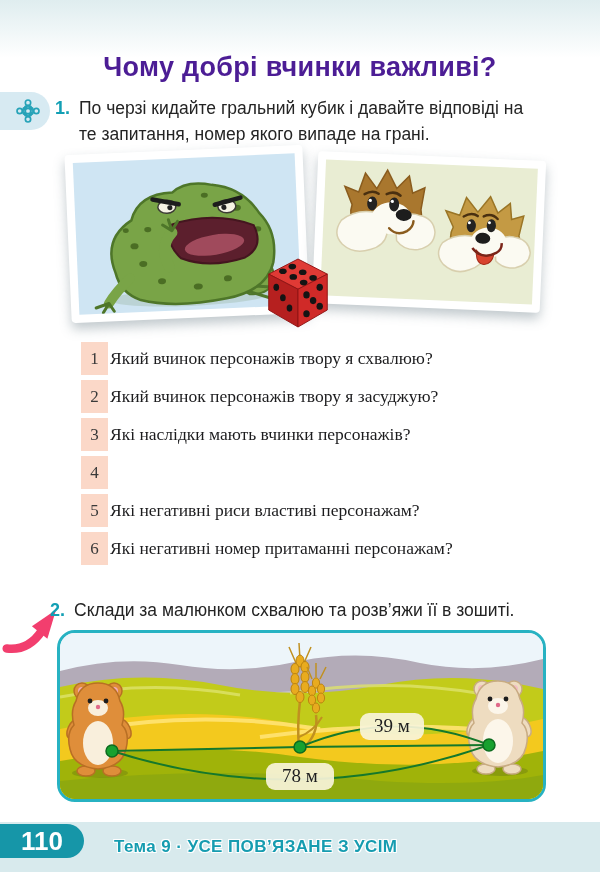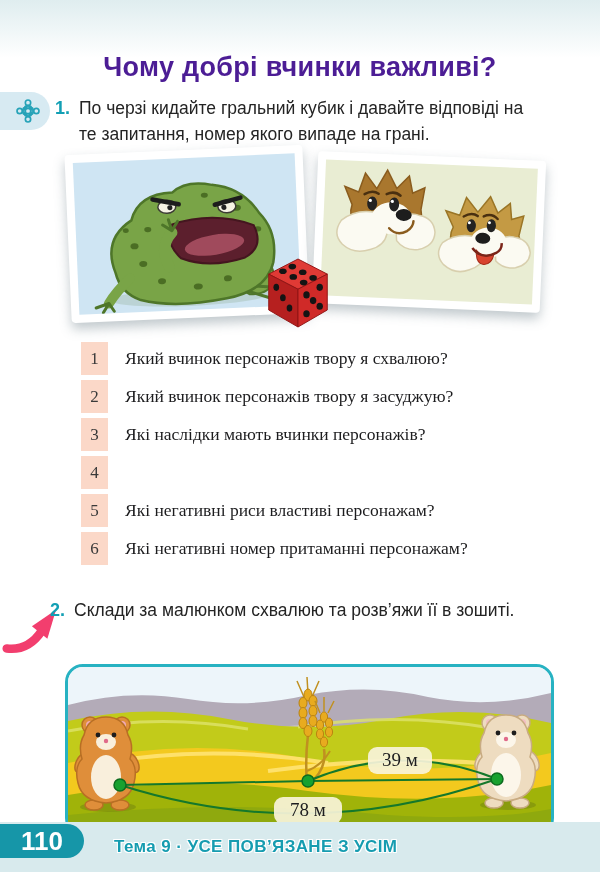--- a/index.html
+++ b/index.html
@@ -33,25 +33,25 @@
   .card-right .card-inner{width:212px;height:136px;background:#e9edd3;}
   .card-inner svg{width:100%;height:100%;display:block;}
   .die{position:absolute;left:204px;top:110px;width:68px;height:74px;z-index:5;}
   
   .questions{position:absolute;left:81px;top:342px;width:475px;}
   .q-row{display:flex;margin-bottom:5px;}
   .q-num{width:27px;min-width:27px;height:33px;background:#fbd8c8;
     font-family:"Liberation Serif",serif;font-size:17px;color:#3a3a3a;
     display:flex;align-items:center;justify-content:center;}
   .q-text{font-family:"Liberation Serif",serif;font-size:17.5px;color:#1c1c1e;
-    line-height:33px;padding-left:17px;white-space:nowrap;}
-  
-  .scene{position:absolute;left:57px;top:664px;width:489px;height:172px;
+    line-height:33px;padding-left:2px;white-space:nowrap;}
+  
+  .scene{position:absolute;left:57px;top:630px;width:489px;height:172px;
     border:3px solid #27b2c2;border-radius:18px;overflow:hidden;box-sizing:border-box;
-    background:#edf5fa;margin-left:8px;}
+    background:#edf5fa;}
   .scene svg{width:100%;height:100%;display:block;}
   .scene text{font-family:"Liberation Serif",serif;font-size:19px;fill:#1d1d1f;}
   
   .footer-band{position:absolute;left:0;top:822px;width:600px;height:50px;background:#d8eaed;}
   .footer-pill{position:absolute;left:0;top:824px;width:84px;height:34px;background:#1696a8;
     border-radius:0 24px 24px 0;color:#ffffff;font-size:26px;font-weight:bold;
     display:flex;align-items:center;justify-content:center;z-index:2;}
   .footer-topic{position:absolute;left:114px;top:822px;height:50px;line-height:50px;
     color:#169cb0;font-weight:bold;font-size:17px;letter-spacing:.4px;z-index:2;
     text-shadow:1px 1px 0 #fff,-1px -1px 0 #fff,1px -1px 0 #fff,-1px 1px 0 #fff;}

